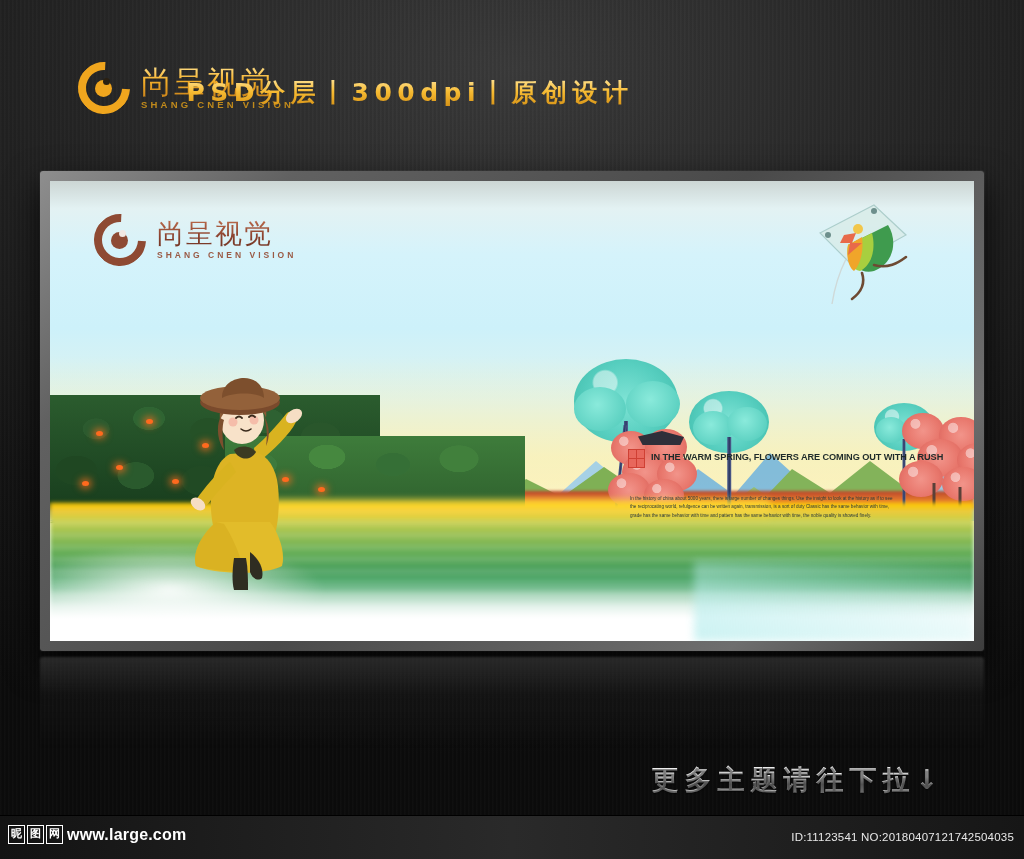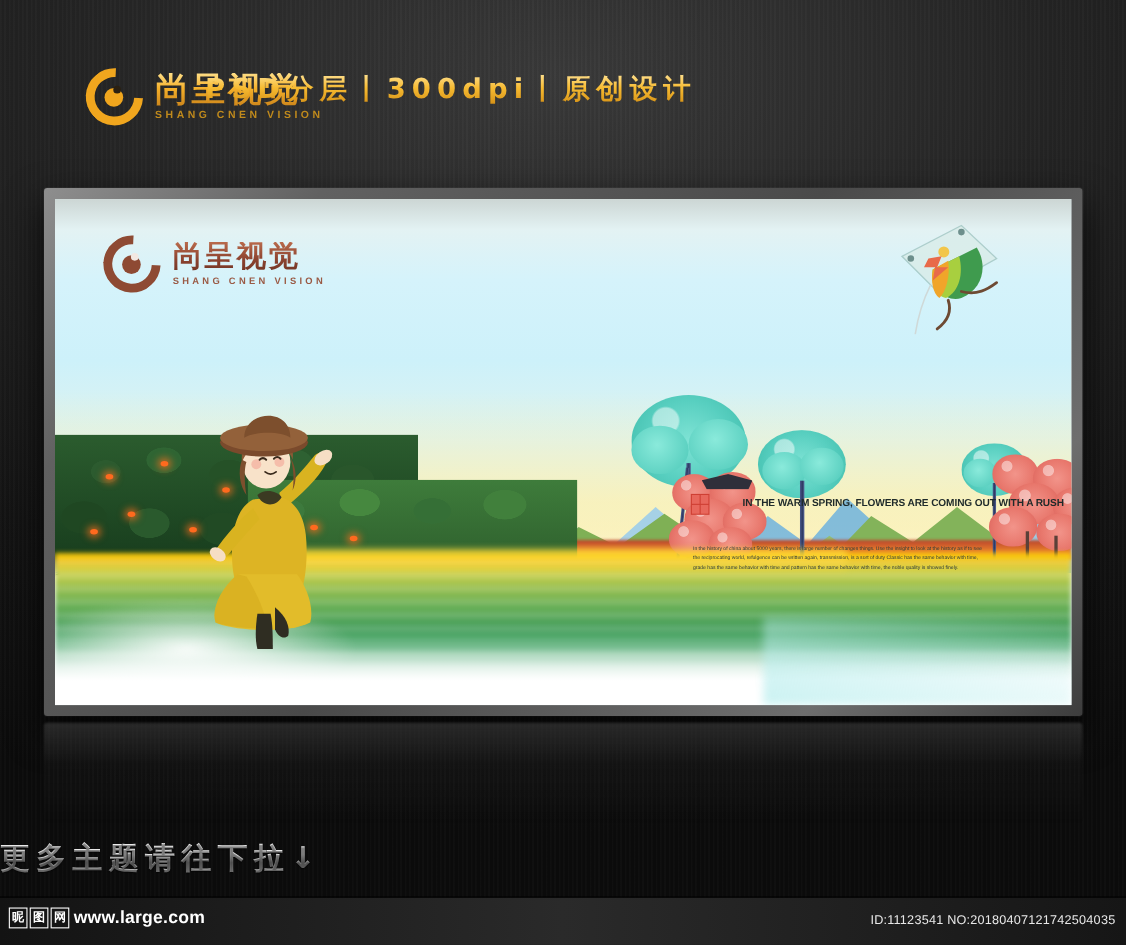--- a/index.html
+++ b/index.html
@@ -40,35 +40,35 @@
   }
   .logo-mark .dot{
     position:absolute;left:50%;top:50%;width:17px;height:17px;margin:-8px 0 0 -9px;
     border-radius:50%;background:#f0a61e;
   }
   .logo-mark .dot2{
     position:absolute;left:50%;top:50%;width:7px;height:7px;margin:-10px 0 0 -1px;
     border-radius:50%;background:#2a2012;
   }
   .logo-cn{
-    font-size:31px;font-weight:bold;letter-spacing:2px;
+    font-size:31px;font-weight:normal;letter-spacing:2px;
     color:#f4b326;
     background:linear-gradient(180deg,#ffe08a 0%,#f5b02a 45%,#c9821a 100%);
     -webkit-background-clip:text;background-clip:text;color:transparent;
     line-height:1.05;
     font-family:"DejaVu Sans","Liberation Sans",sans-serif;
   }
   .logo-en{
     font-size:9.5px;letter-spacing:3.2px;color:#c08a1c;font-weight:bold;
     margin-top:1px;
   }
   .logo-txt{ margin-left:11px; }
 
   #psd-line{
-    position:absolute; left:0; top:64px; width:820px; text-align:center;
+    position:absolute; left:0; top:76px; width:820px; text-align:center;
     font-size:25px; letter-spacing:5.5px; font-weight:bold;
     font-family:"DejaVu Sans","Liberation Sans",sans-serif;
     background:linear-gradient(180deg,#ffe9a8 0%,#f7bb32 48%,#d08b12 100%);
     -webkit-background-clip:text;background-clip:text;color:transparent;
   }
 
   
   #frame{
     position:absolute; left:40px; top:171px; width:944px; height:480px;
     border-radius:3px;
@@ -232,21 +232,20 @@
     position:absolute; left:0; top:0; width:17px; height:19px;
     background:#cf4034;
     display:grid; grid-template-columns:1fr 1fr; grid-template-rows:1fr 1fr;
     gap:1px; padding:1px;
   }
   #seal i{ background:#e8675c; display:block; }
   #en-line{
     position:absolute; left:23px; top:3px;
     font-size:9.2px; font-weight:bold; letter-spacing:-.1px; color:#1e2a2a;
     white-space:nowrap;
-    margin-left:24px;
   }
   #cn-sub{
     position:absolute; left:0; top:20px;
     font-size:17px; letter-spacing:3.4px; color:#17272b; white-space:nowrap;
     font-family:"DejaVu Sans","Liberation Sans",sans-serif;
   }
   #body-copy{
     position:absolute; left:2px; top:46px; width:268px;
     font-size:4.6px; line-height:1.85; color:#2b3a3c;
   }
@@ -255,21 +254,21 @@
   
   #reflection{
     position:absolute; left:40px; top:657px; width:944px; height:92px;
     background:linear-gradient(180deg, rgba(120,120,120,.30) 0%, rgba(60,60,60,.14) 40%, rgba(20,20,20,0) 100%);
     border-radius:3px;
     filter:blur(1.2px);
   }
 
   
   #more{
-    position:absolute; left:0; top:762px; width:944px; text-align:left;
+    position:absolute; left:0; top:762px; width:944px; text-align:right;
     font-size:27px; letter-spacing:6px; font-weight:bold;
     font-family:"DejaVu Sans","Liberation Sans",sans-serif;
     background:linear-gradient(180deg,#ffffff 0%,#f2f2f2 42%,#9a9a9a 62%,#e6e6e6 100%);
     -webkit-background-clip:text;background-clip:text;color:transparent;
     text-shadow:0 1px 1px rgba(0,0,0,.5);
   }
 
   
   #footer{
     position:absolute; left:0; bottom:0; width:1024px; height:44px;

